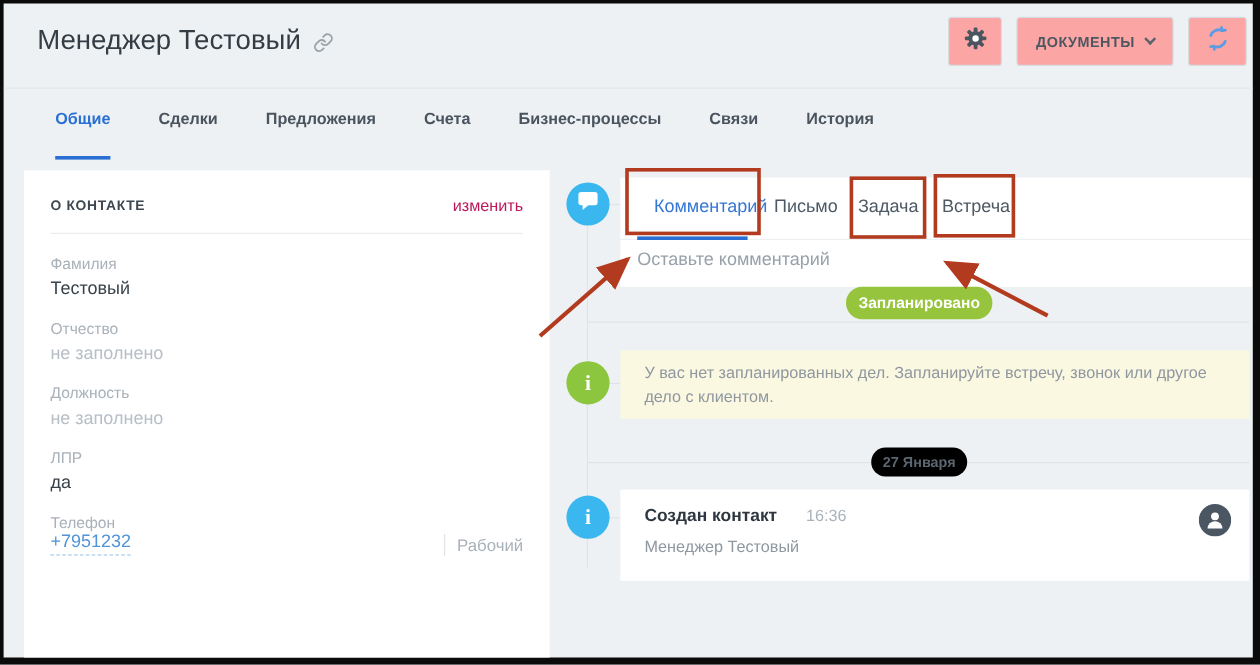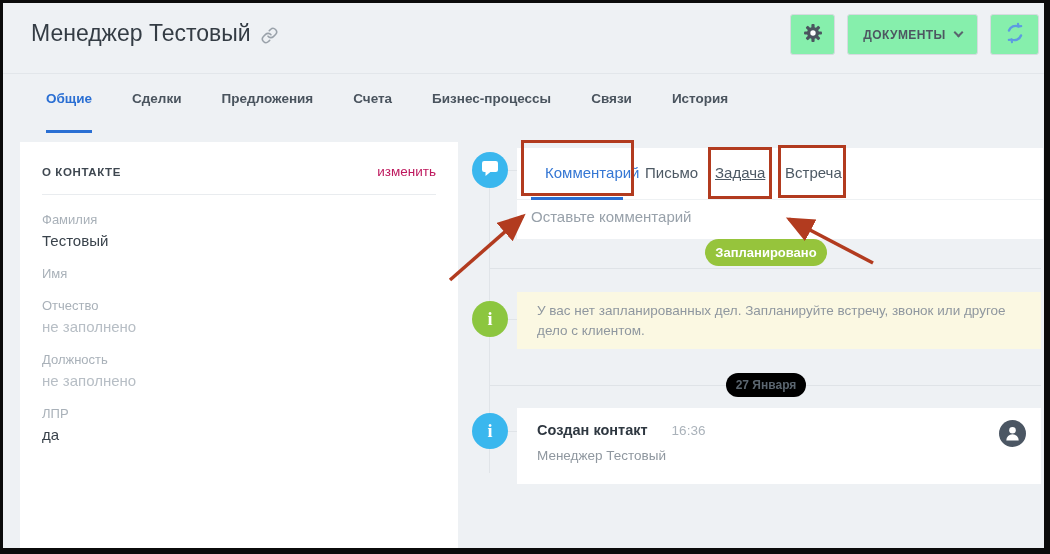--- a/index.html
+++ b/index.html
@@ -6,21 +6,21 @@
   *{box-sizing:border-box;}
   .screen{
     position:relative;width:1050px;height:554px;overflow:hidden;
     background:#eef1f4;
     border:3px solid #0b0b0b;border-right-width:6px;border-bottom-width:6px;
     font-family:"Liberation Sans","DejaVu Sans",sans-serif;
   }
   
   .page-title{position:absolute;left:28px;top:17px;font-size:23px;color:#343c44;display:flex;align-items:center;gap:10px;}
   .link-icon{display:inline-flex;margin-top:4px;cursor:pointer;}
-  .hdr-btn{position:absolute;top:11px;height:41px;background:#86efac;border:1px solid #d6dbe0;border-radius:3px;
+  .hdr-btn{position:absolute;top:11px;height:41px;background:#fca5a5;border:1px solid #d6dbe0;border-radius:3px;
     display:flex;align-items:center;justify-content:center;cursor:pointer;}
   .btn-gear{left:787px;width:45px;}
   .btn-docs{left:844px;width:131px;gap:9px;font-size:12px;font-weight:700;color:#4d5761;letter-spacing:.4px;}
   .btn-sync{left:987px;width:49px;}
   .chev{width:7px;height:7px;border-right:2px solid #5a646e;border-bottom:2px solid #5a646e;transform:rotate(45deg);margin-top:-4px;}
   .hdr-divider{position:absolute;left:0;top:70px;width:100%;height:1px;background:#e2e6ea;}
   
   .main-tabs{position:absolute;left:43px;top:88px;display:flex;gap:40px;font-size:13.5px;font-weight:700;color:#4a545e;}
   .main-tab{padding-bottom:24px;cursor:pointer;}
   .main-tab.active{color:#2a6fd3;border-bottom:3px solid #2a6fd3;}
@@ -44,21 +44,21 @@
   .tl-hline{position:absolute;height:1px;background:#dfe3e7;}
   .tl-connector{position:absolute;width:16px;height:1px;background:#e0e4e8;left:504px;}
   .tl-circle{position:absolute;left:469px;width:36px;height:36px;border-radius:50%;display:flex;align-items:center;justify-content:center;}
   .c-blue{background:#3ab7ee;}
   .c-green{background:#8cc63f;}
   .i-glyph{color:#fff;font-family:"Liberation Serif","DejaVu Serif",serif;font-weight:700;font-size:18px;line-height:1;}
   .composer{position:absolute;left:514px;top:145px;width:526px;height:91px;background:#fff;}
   .composer-tabs-border{position:absolute;left:0;top:51px;width:100%;height:1px;background:#eef1f3;}
   .ctab{position:absolute;top:16px;font-size:15px;color:#4d5964;cursor:pointer;white-space:nowrap;}
   .ctab.active{color:#3577d4;}
-  .ctab1{left:28px;} .ctab2{left:128px;} .ctab3{left:198px;text-decoration:underline;} .ctab4{left:268px;}
+  .ctab1{left:28px;} .ctab2{left:128px;} .ctab3{left:198px;} .ctab4{left:268px;}
   .ctab-underline{position:absolute;left:14px;top:49px;width:92px;height:3px;background:#2a6fd3;}
   .composer-placeholder{position:absolute;left:14px;top:60px;font-size:15px;color:#98a1aa;cursor:text;}
   .planned-badge{position:absolute;left:702px;top:236px;width:122px;height:27px;background:#96c43c;border-radius:14px;
     color:#fff;font-size:13px;font-weight:700;display:flex;align-items:center;justify-content:center;z-index:2;}
   .notice-box{position:absolute;left:514px;top:289px;width:524px;height:57px;background:#fbf8e2;padding:9px 20px;
     font-size:13.5px;color:#8f979f;line-height:20px;}
   .notice-inner{width:478px;}
   .date-pill{position:absolute;left:723px;top:370px;width:80px;height:24px;background:#000000;border-radius:12px;
     color:#5b6670;font-size:12px;font-weight:700;display:flex;align-items:center;justify-content:center;z-index:2;}
   .event-card{position:absolute;left:514px;top:405px;width:524px;height:76px;background:#fff;padding:14px 20px;}
@@ -137,33 +137,42 @@
       <div class="panel-title">О КОНТАКТЕ</div>
       <div class="edit-link">изменить</div>
     </div>
     <div class="panel-divider"></div>
 
     <div class="field">
       <div class="f-label">Фамилия</div>
       <div class="f-value">Тестовый</div>
     </div>
     <div class="field">
-      <div class="f-label">Имя</div>
     </div>
     <div class="field">
       <div class="f-label">Отчество</div>
       <div class="f-value empty">не заполнено</div>
     </div>
     <div class="field">
       <div class="f-label">Должность</div>
       <div class="f-value empty">не заполнено</div>
     </div>
     <div class="field">
       <div class="f-label">ЛПР</div>
       <div class="f-value">да</div>
+    </div>
+    <div class="field">
+      <div class="f-label">Телефон</div>
+      <div class="phone-row">
+        <span class="phone-link">+7951232</span>
+        <span class="phone-type">
+          <span class="vsep"></span>
+          <span>Рабочий</span>
+        </span>
+      </div>
     </div>
     <div class="email-partial">Email</div>
   </div>
 
   <div class="tl-vline"></div>
   <div class="tl-connector" style="top:167px;"></div>
   <div class="tl-connector" style="top:316px;"></div>
   <div class="tl-connector" style="top:428px;"></div>
   <div class="tl-hline" style="left:487px;top:265px;width:551px;"></div>
   <div class="tl-hline" style="left:487px;top:382px;width:551px;"></div>

